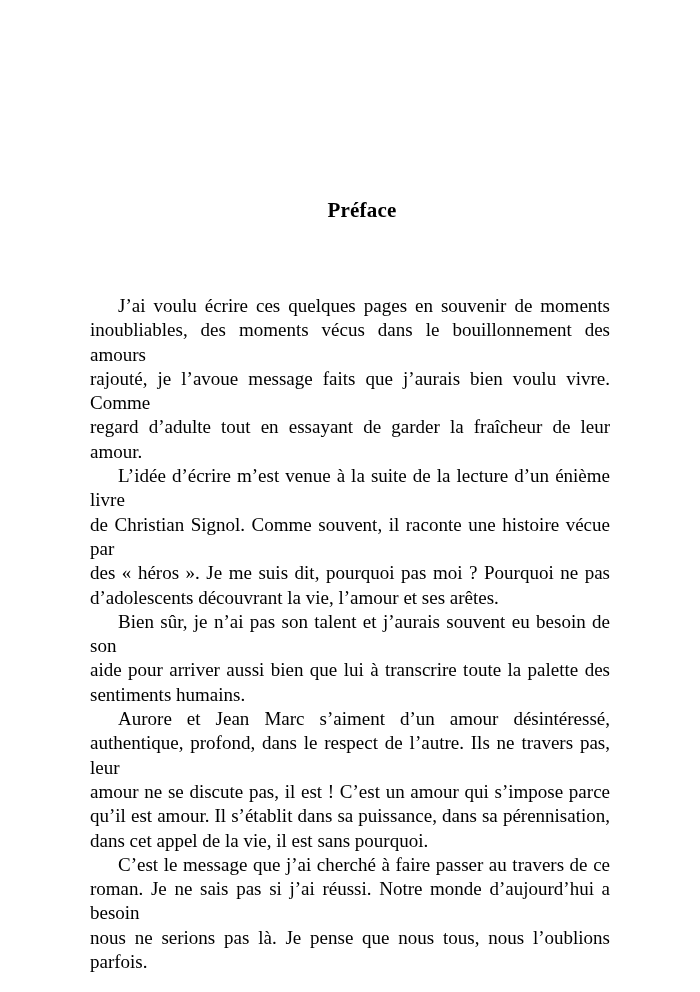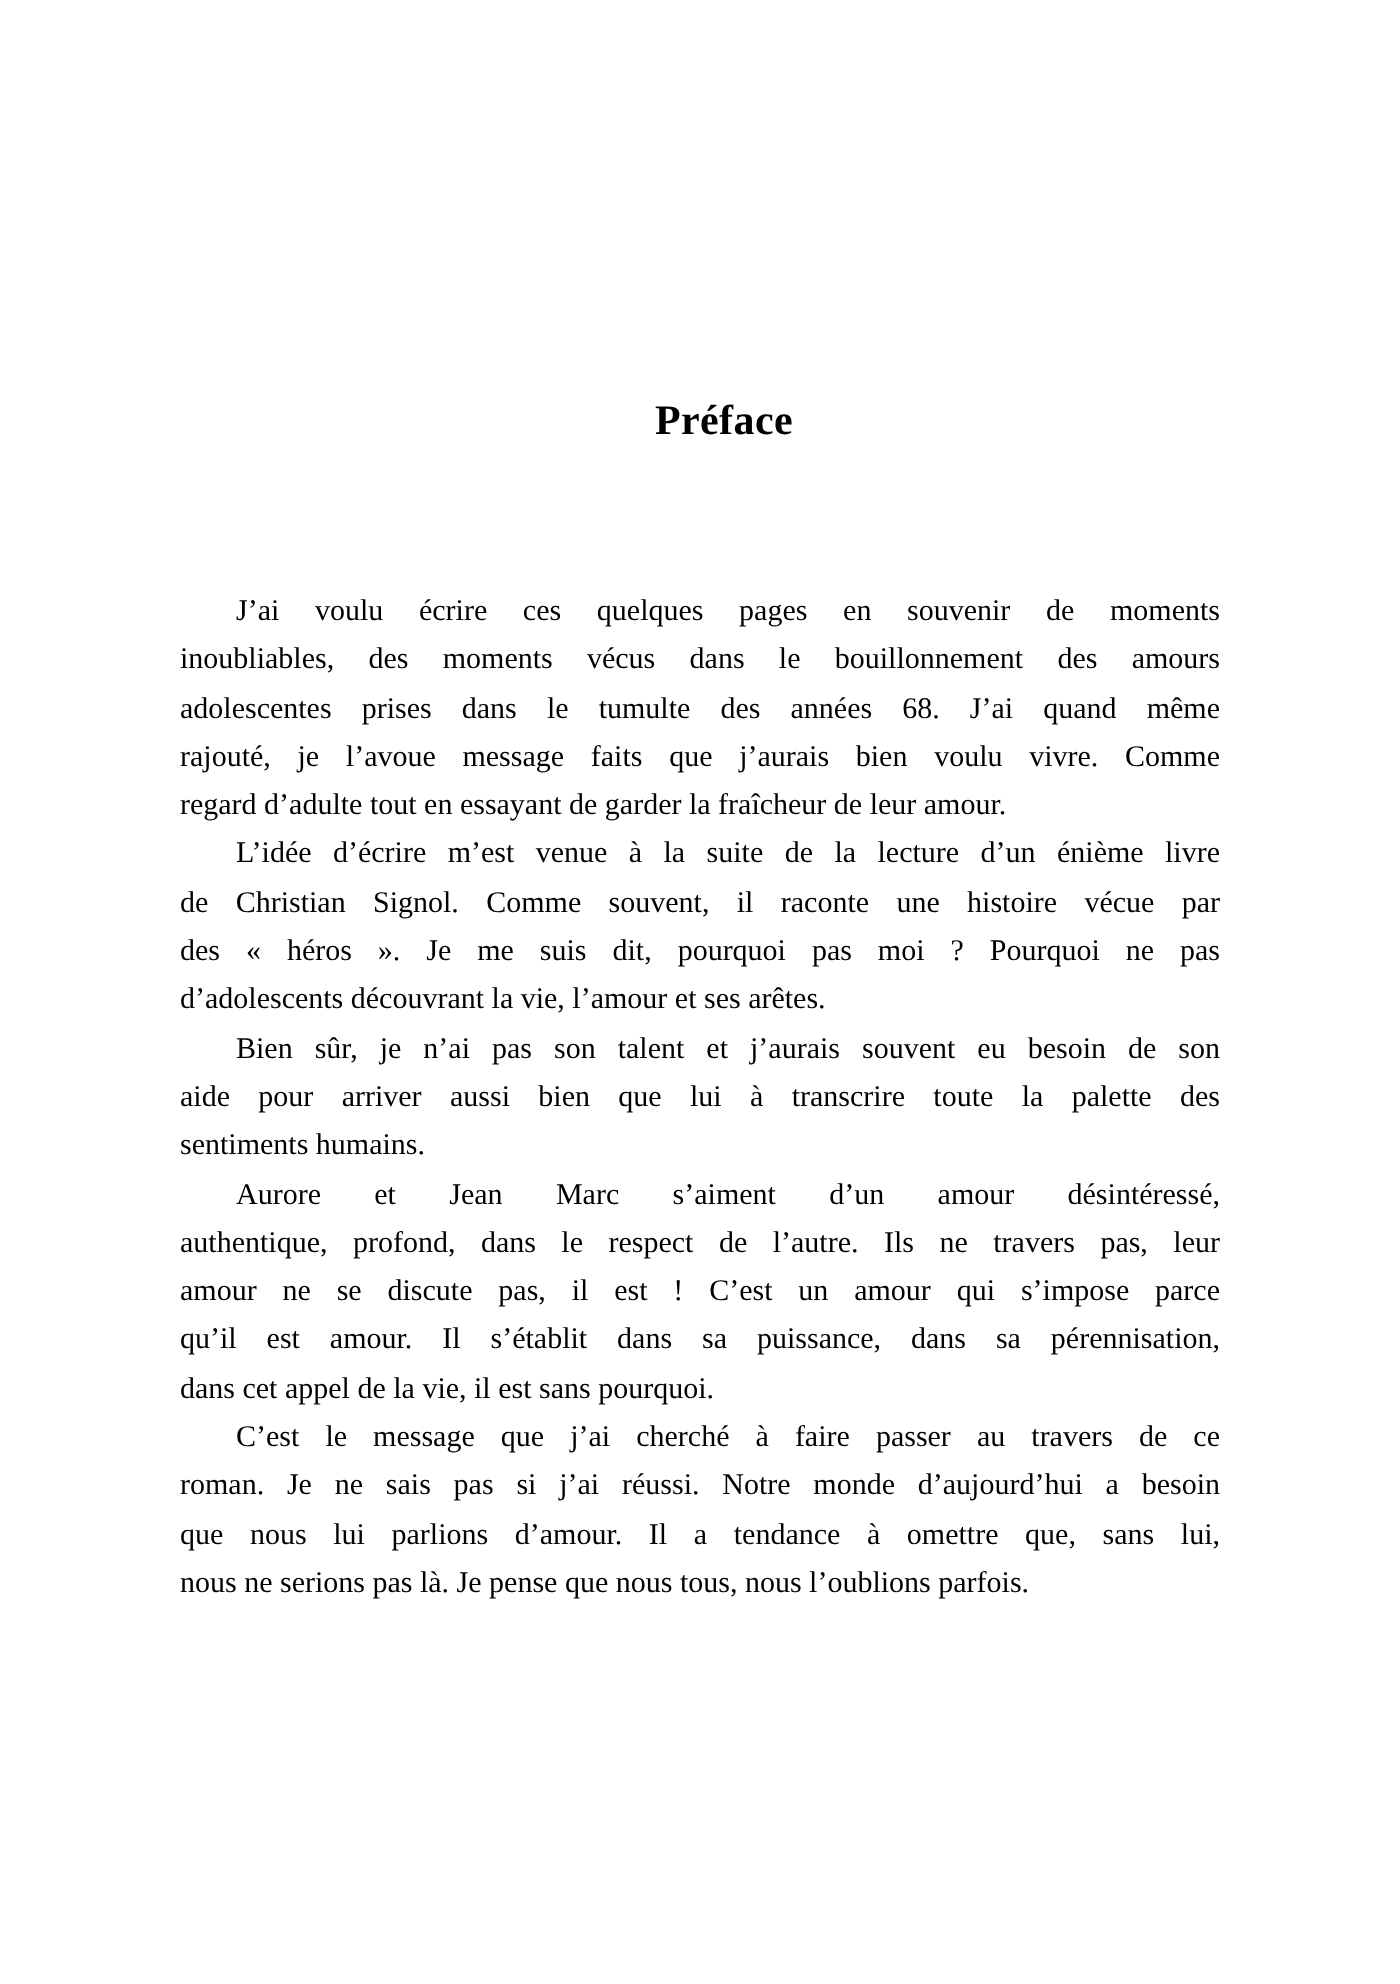--- a/index.html
+++ b/index.html
@@ -21,21 +21,21 @@
       text-align: center;
       font-weight: bold;
       font-size: 21px;
       line-height: 26px;
       letter-spacing: 0.2px;
       padding-left: 24px;
     }
     .content {
       width: 520px;
       margin: 71px auto 0 auto;
-      font-size: 15px;
+      font-size: 19px;
       line-height: 24.3px;
     }
     .para {
       margin: 0;
     }
     .line {
       text-align: justify;
       text-align-last: justify;
       white-space: normal;
     }
@@ -51,21 +51,20 @@
 
 <div class="page">
 
   <div class="page-title">Préface</div>
 
   <div class="content">
 
     <div class="para">
       <div class="line first">J’ai voulu écrire ces quelques pages en souvenir de moments</div>
       <div class="line">inoubliables, des moments vécus dans le bouillonnement des amours</div>
-      <div class="line">adolescentes prises dans le tumulte des années 68. J’ai quand même</div>
       <div class="line">rajouté, je l’avoue message faits que j’aurais bien voulu vivre. Comme</div>
       <div class="line last">regard d’adulte tout en essayant de garder la fraîcheur de leur amour.</div>
     </div>
 
     <div class="para">
       <div class="line first">L’idée d’écrire m’est venue à la suite de la lecture d’un énième livre</div>
       <div class="line">de Christian Signol. Comme souvent, il raconte une histoire vécue par</div>
       <div class="line">des « héros ». Je me suis dit, pourquoi pas moi ? Pourquoi ne pas</div>
       <div class="line last">d’adolescents découvrant la vie, l’amour et ses arêtes.</div>
     </div>
@@ -80,18 +79,17 @@
       <div class="line first">Aurore et Jean Marc s’aiment d’un amour désintéressé,</div>
       <div class="line">authentique, profond, dans le respect de l’autre. Ils ne travers pas, leur</div>
       <div class="line">amour ne se discute pas, il est ! C’est un amour qui s’impose parce</div>
       <div class="line">qu’il est amour. Il s’établit dans sa puissance, dans sa pérennisation,</div>
       <div class="line last">dans cet appel de la vie, il est sans pourquoi.</div>
     </div>
 
     <div class="para">
       <div class="line first">C’est le message que j’ai cherché à faire passer au travers de ce</div>
       <div class="line">roman. Je ne sais pas si j’ai réussi. Notre monde d’aujourd’hui a besoin</div>
-      <div class="line">que nous lui parlions d’amour. Il a tendance à omettre que, sans lui,</div>
       <div class="line last">nous ne serions pas là. Je pense que nous tous, nous l’oublions parfois.</div>
     </div>
 
   </div>
 </div>
 
 </body></html>

